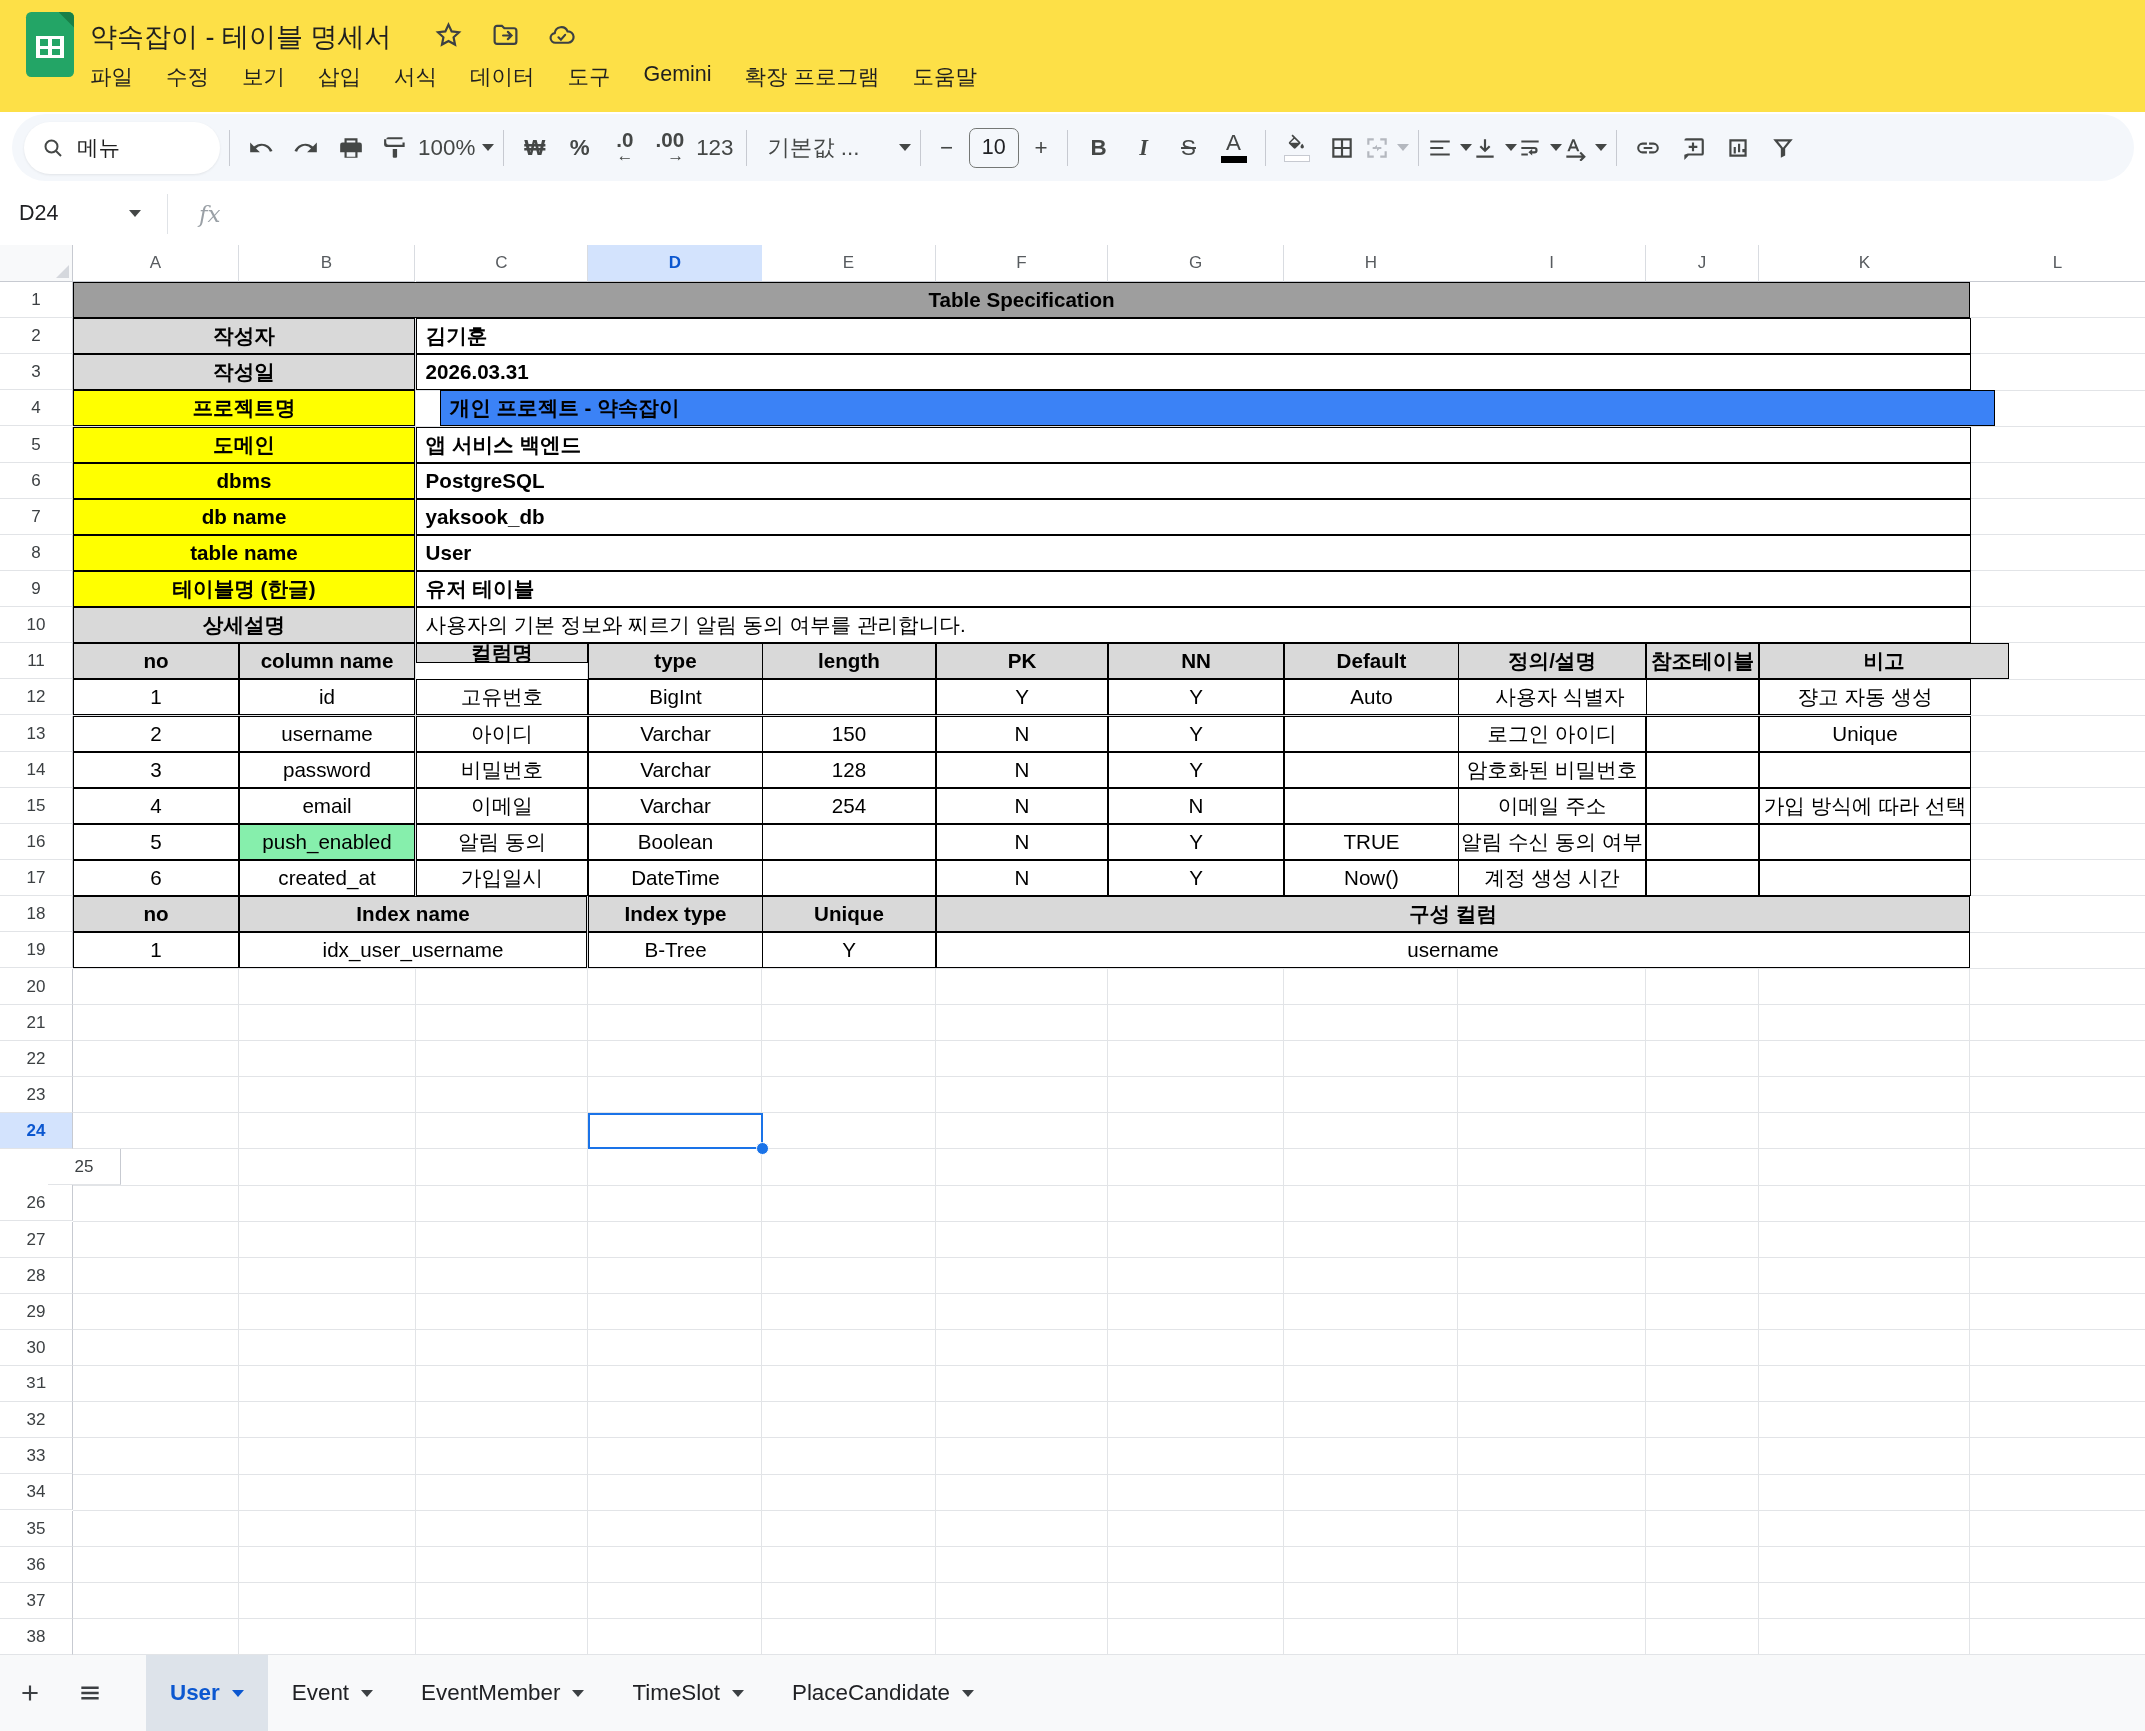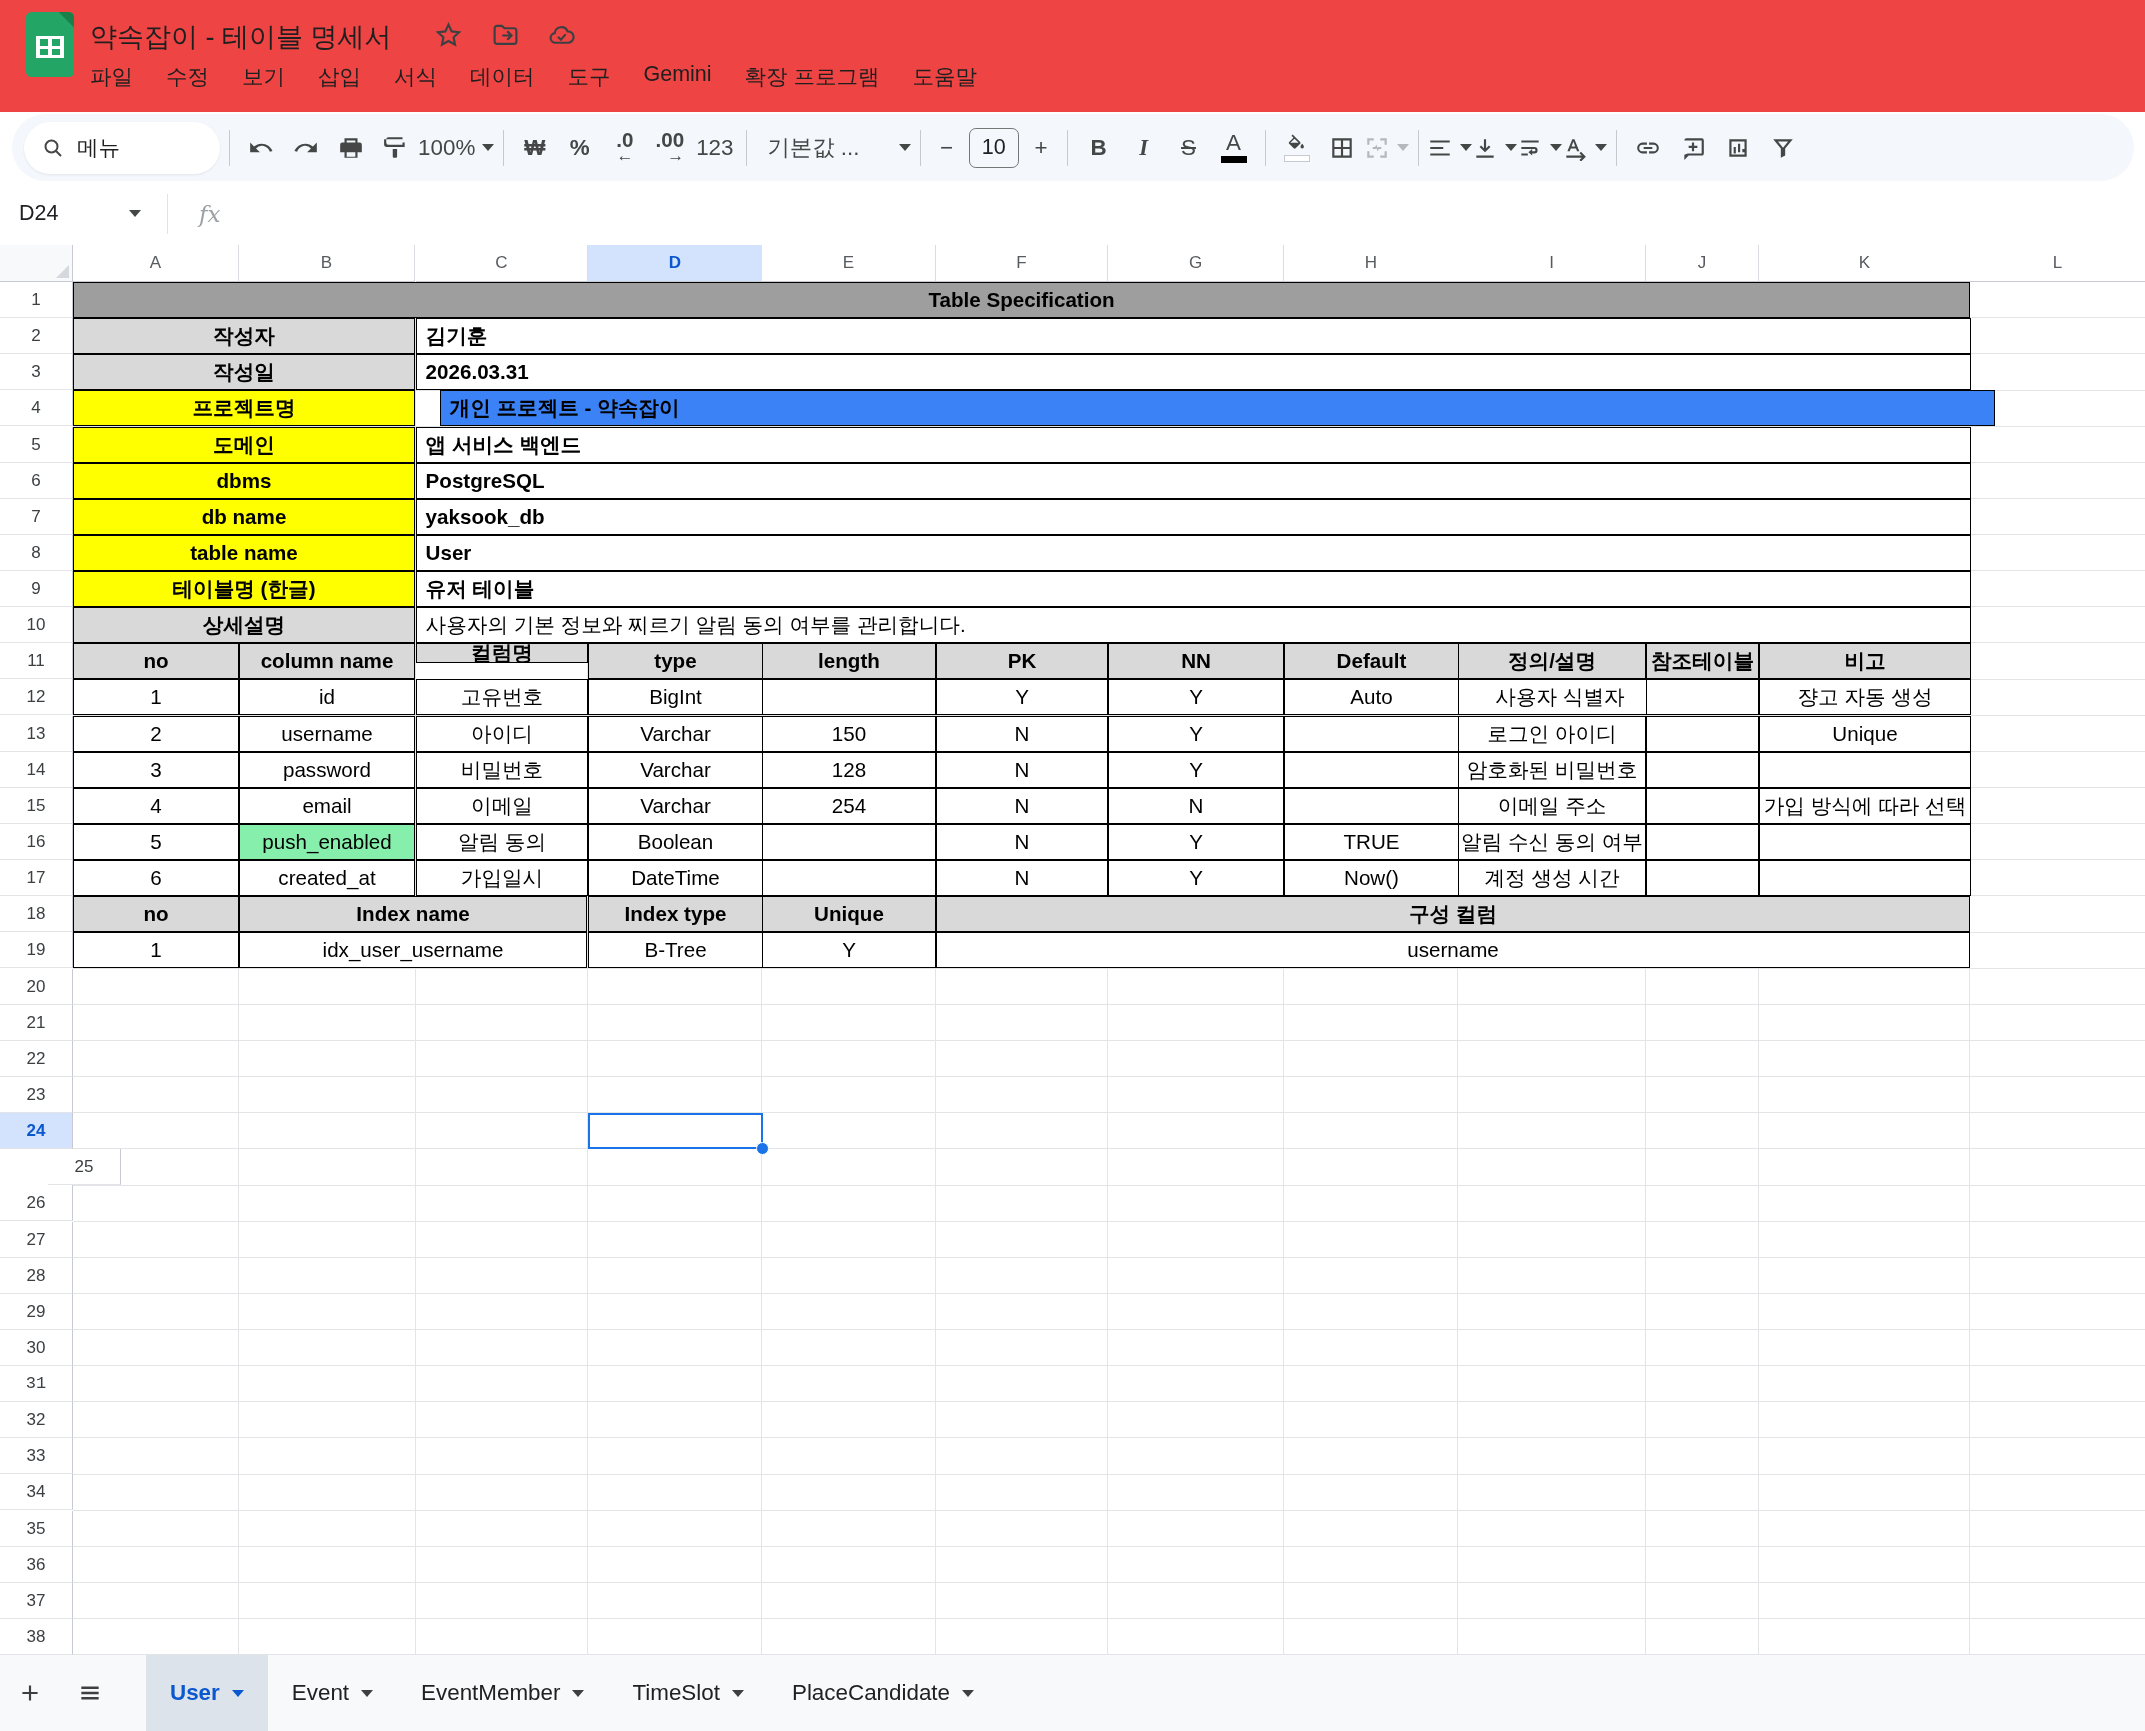--- a/index.html
+++ b/index.html
@@ -1,21 +1,21 @@
 <!DOCTYPE html>
 <html style="font-size:13.8px"><head>
 <meta charset="utf-8">
 <style>
   * { margin:0; padding:0; box-sizing:border-box; }
   html,body { width:2146px; height:1731px; overflow:hidden; background:#fff;
     font-family:"Liberation Sans", sans-serif; color:#202124; }
   .app { position:relative; width:2146px; height:1731px; background:#fff; }
 
   
-  .titlebar { position:absolute; left:0; top:0; width:2146px; height:112px; background:#ef4444; }
+  .titlebar { position:absolute; left:0; top:0; width:2146px; height:112px; background:#fde047; }
   .logo { position:absolute; left:26px; top:12px; width:48px; height:65px; background:#23a566; border-radius:5.2px; }
   .logo .fold { position:absolute; right:0; top:0; width:15.5px; height:15.5px;
     background:#188048; border-radius:0 5.2px 0 0;
     clip-path:polygon(0 0, 100% 0, 100% 100%); }
   .logo .grid { position:absolute; left:10.3px; top:24px; width:27.5px; height:22.4px; }
   .logo .grid div { position:absolute; background:#fff; }
   .doc-title { position:absolute; left:90px; top:19px; font-size:27px; font-weight:500; color:#1f1f1f; }
   .title-icons { position:absolute; left:434px; top:20.6px; display:flex; gap:27.5px; align-items:center; }
   .title-icons svg { width:29px; height:29px; fill:none; stroke:#3c4043; stroke-width:1.8; }
   .menubar { position:absolute; left:90px; top:62px; display:flex; gap:33px; }
@@ -417,21 +417,21 @@
       <div class="cell ac b" style="left: 73px; top: 398px; width: 166px; height: 36px; background: rgb(217, 217, 217);">no</div>
       <div class="cell ac b" style="left: 239px; top: 398px; width: 176px; height: 36px; background: rgb(217, 217, 217);">column name</div>
       <div class="cell ac b" style="left: 416px; top: 398px; width: 172px; height: 20px; background: rgb(217, 217, 217);">컬럼명</div>
       <div class="cell ac b" style="left: 588px; top: 398px; width: 175px; height: 36px; background: rgb(217, 217, 217);">type</div>
       <div class="cell ac b" style="left: 762px; top: 398px; width: 174px; height: 36px; background: rgb(217, 217, 217);">length</div>
       <div class="cell ac b" style="left: 936px; top: 398px; width: 172px; height: 36px; background: rgb(217, 217, 217);">PK</div>
       <div class="cell ac b" style="left: 1108px; top: 398px; width: 176px; height: 36px; background: rgb(217, 217, 217);">NN</div>
       <div class="cell ac b" style="left: 1284px; top: 398px; width: 175px; height: 36px; background: rgb(217, 217, 217);">Default</div>
       <div class="cell ac b" style="left: 1458px; top: 398px; width: 188px; height: 36px; background: rgb(217, 217, 217);">정의/설명</div>
       <div class="cell ac b" style="left: 1646px; top: 398px; width: 113px; height: 36px; background: rgb(217, 217, 217);">참조테이블</div>
-      <div class="cell ac b" style="left: 1759px; top: 398px; width: 212px; height: 36px; background: rgb(217, 217, 217);">비고</div>
+      <div class="cell ac b" style="left: 1759px; top: 398px; width: 250px; height: 36px; background: rgb(217, 217, 217);">비고</div>
       <div class="cell ac" style="left: 73px; top: 434px; width: 166px; height: 36px; background: rgb(255, 255, 255);">1</div>
       <div class="cell ac" style="left: 239px; top: 434px; width: 176px; height: 36px; background: rgb(255, 255, 255);">id</div>
       <div class="cell ac" style="left: 416px; top: 434px; width: 172px; height: 36px; background: rgb(255, 255, 255);">고유번호</div>
       <div class="cell ac" style="left: 588px; top: 434px; width: 175px; height: 36px; background: rgb(255, 255, 255);">BigInt</div>
       <div class="cell ac" style="left: 762px; top: 434px; width: 174px; height: 36px; background: rgb(255, 255, 255);"></div>
       <div class="cell ac" style="left: 936px; top: 434px; width: 172px; height: 36px; background: rgb(255, 255, 255);">Y</div>
       <div class="cell ac" style="left: 1108px; top: 434px; width: 176px; height: 36px; background: rgb(255, 255, 255);">Y</div>
       <div class="cell ac" style="left: 1284px; top: 434px; width: 175px; height: 36px; background: rgb(255, 255, 255);">Auto</div>
       <div class="cell ac" style="left: 1458px; top: 434px; width: 204px; height: 36px; background: rgb(255, 255, 255);">사용자 식별자</div>
       <div class="cell ac" style="left: 1646px; top: 434px; width: 113px; height: 36px; background: rgb(255, 255, 255);"></div>

